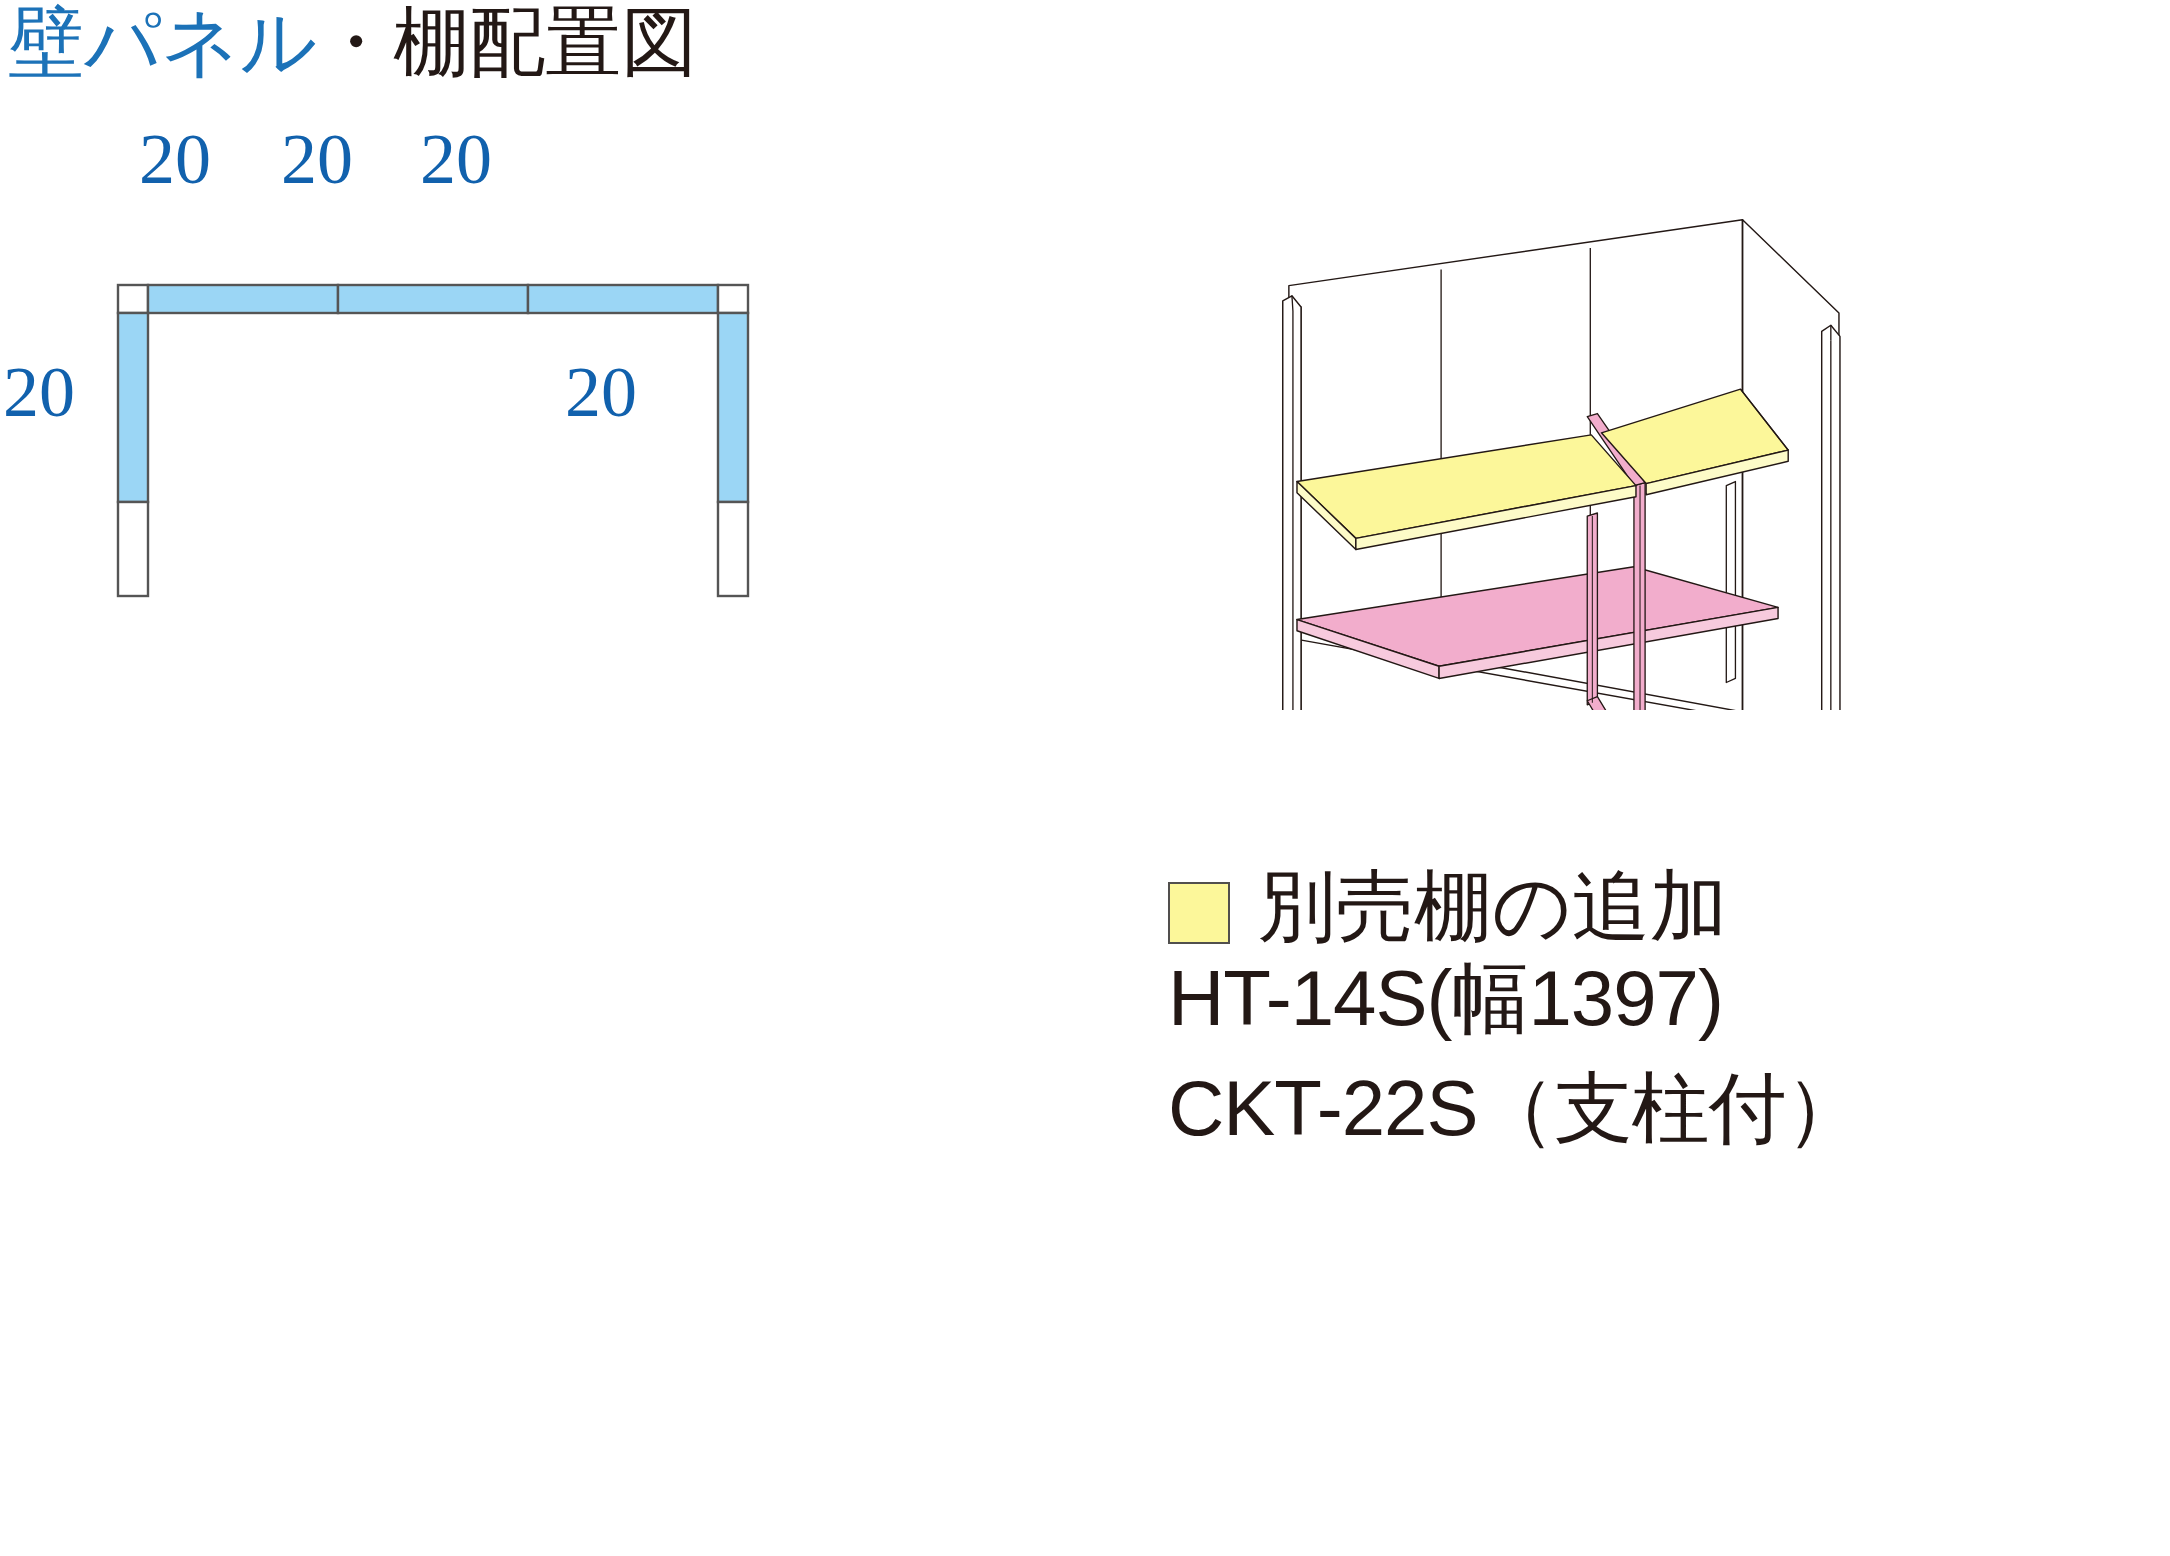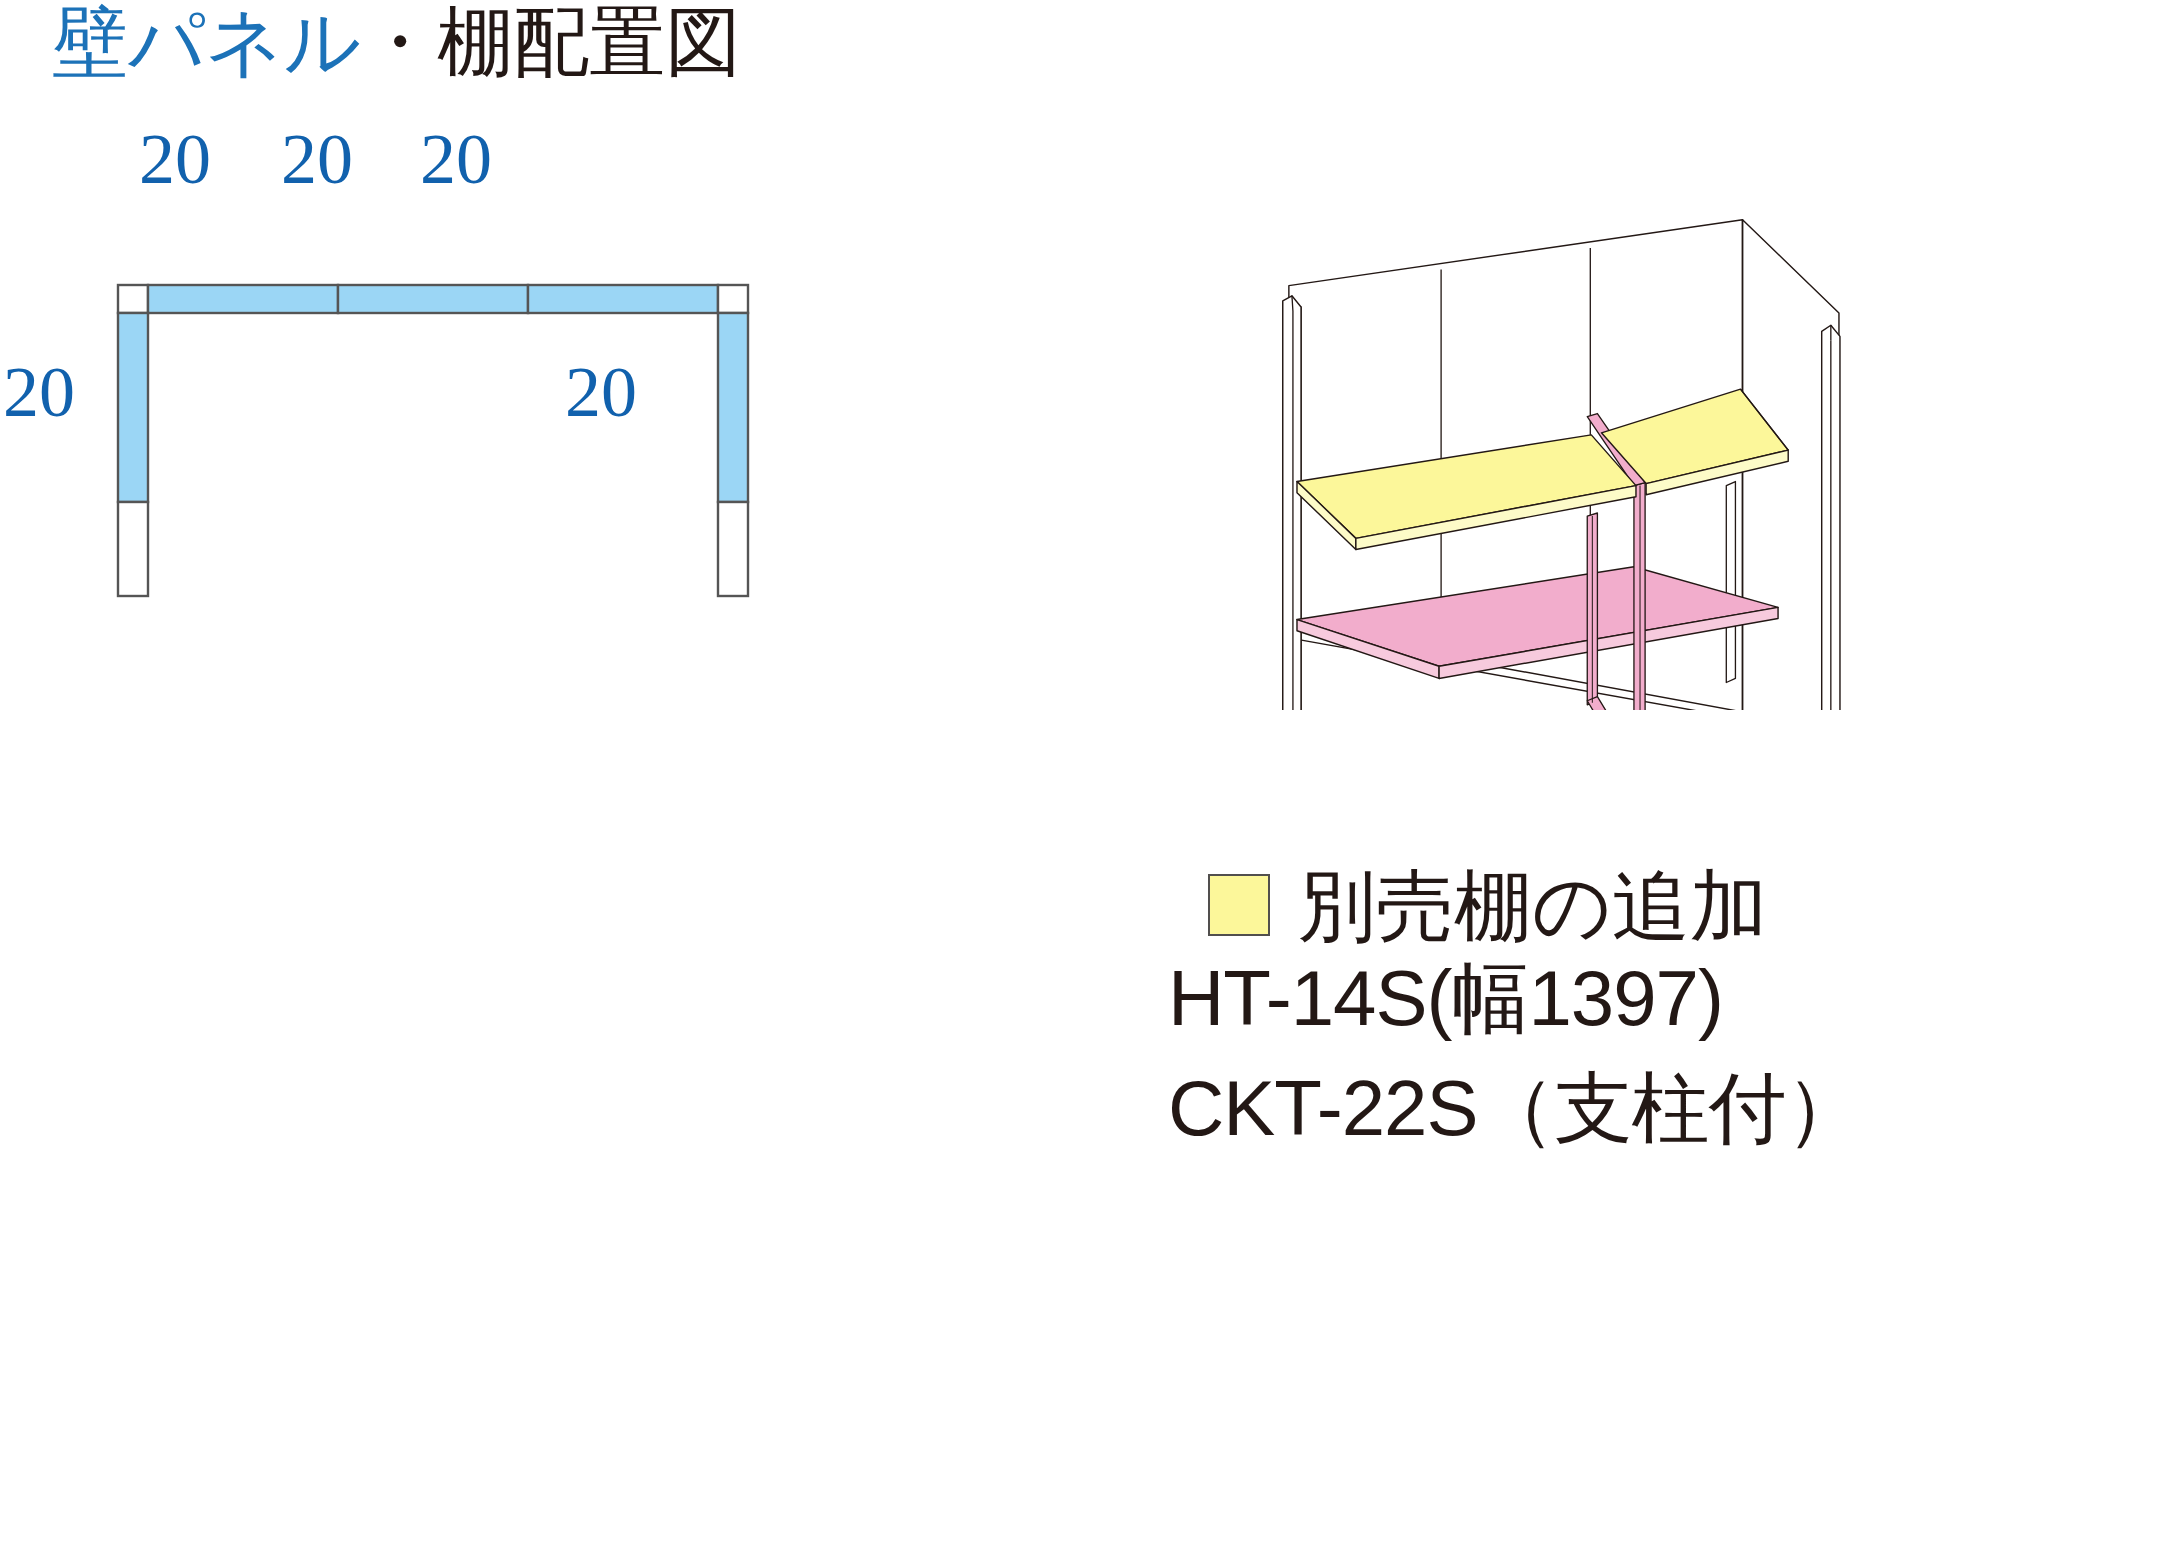--- a/index.html
+++ b/index.html
@@ -18,21 +18,20 @@
   
   #page-title {
     position: absolute;
     left: 8px;
     top: 2px;
     font-size: 76px;
     line-height: 1.05;
     letter-spacing: 0px;
     white-space: nowrap;
     font-weight: 400;
-    margin-left: 44px;
   }
   #page-title .t-blue { color: #1C72B8; }
   #page-title .t-dark { color: #231815; }
 
   
   #floorplan {
     position: absolute;
     left: 0;
     top: 110px;
     width: 800px;
@@ -65,22 +64,21 @@
     left: 1168px;
     top: 860px;
     width: 1000px;
   }
   .legend-group {
     position: relative;
     margin-bottom: 18px;
   }
   .legend-row-head {
     display: flex;
-    align-items: flex-start;
-    margin-left: 40px;
+    align-items: center;
   }
   .legend-swatch {
     width: 62px;
     height: 62px;
     border: 2px solid #514f4d;
     box-sizing: border-box;
     flex: 0 0 auto;
     margin-top: 14px;
   }
   .legend-text-col {

